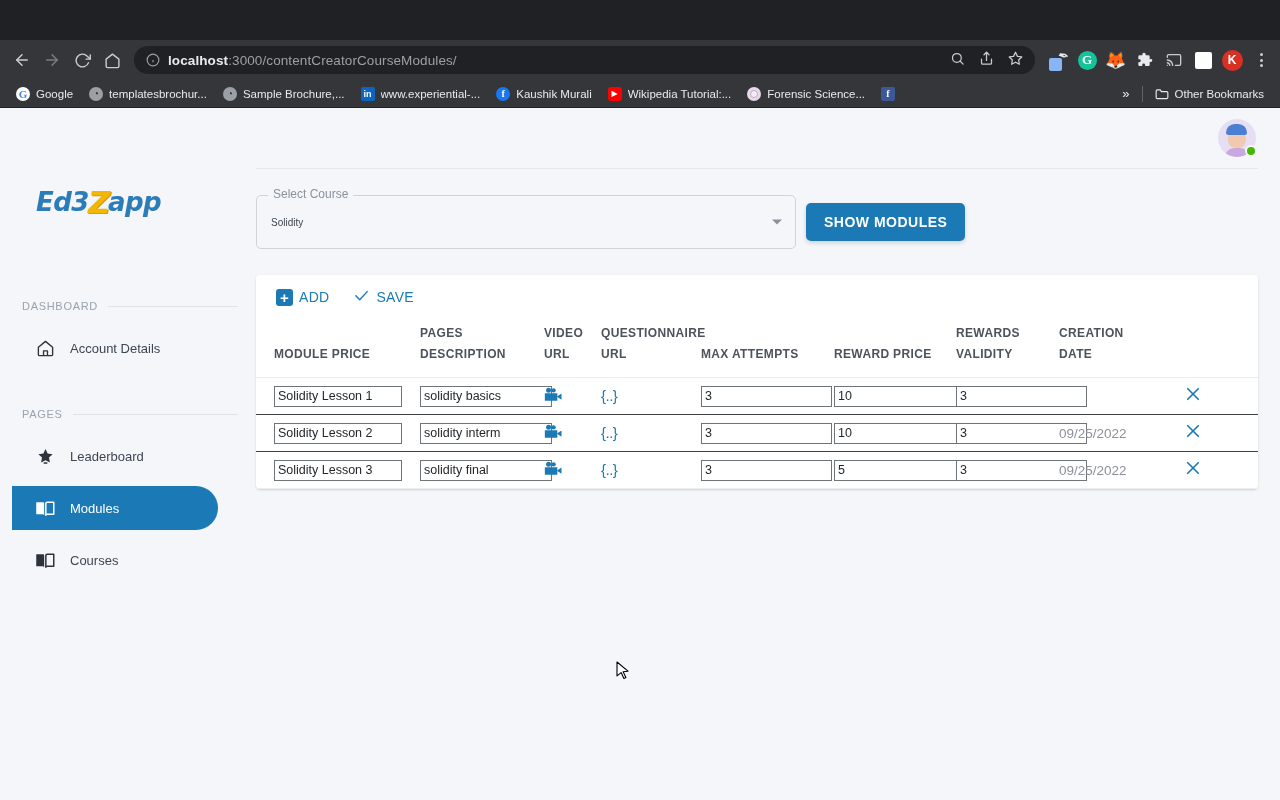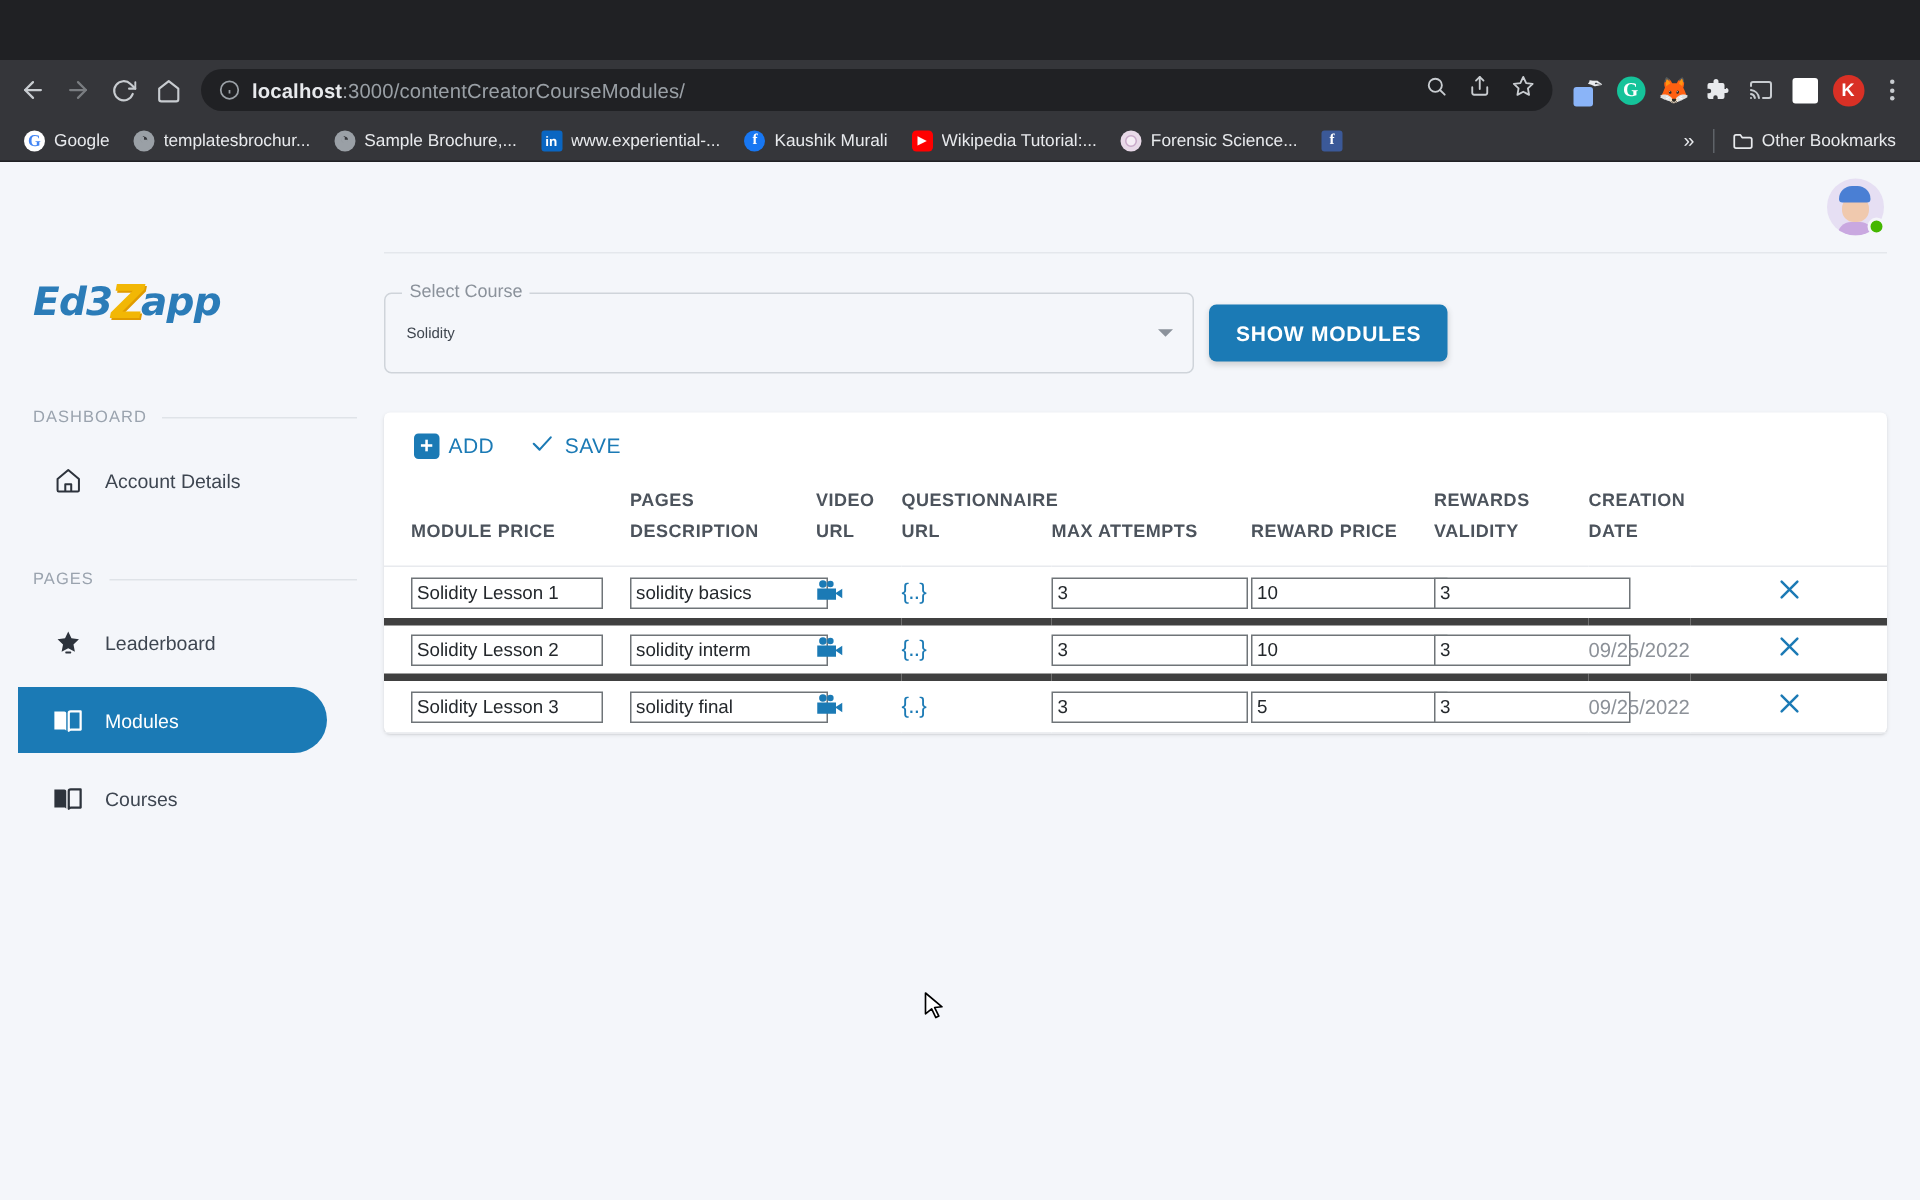--- a/index.html
+++ b/index.html
@@ -89,21 +89,21 @@
   .av-body { position:absolute; left:7px; bottom:0px; width:24px; height:9px; background:#c9a8e0; border-radius: 10px 10px 0 0;}
   .av-dot {
     position:absolute; right:-1px; bottom:0px; width:12px; height:12px;
     background:#44b700; border-radius:50%; border:2px solid #f4f6fa;
   }
 
   .layout { display: flex; }
 
   
   .sidebar { width: 256px; flex: 0 0 256px; padding-top: 16px; }
-  .brand { padding-left: 22px; margin-bottom: 52px; }
+  .brand { padding-left: 36px; margin-bottom: 80px; }
   .logo {
     font-family: "DejaVu Sans", sans-serif;
     font-size: 26px; font-weight: 800; letter-spacing: -0.5px;
     color: #2b7cb8; display: inline-flex; align-items: center;
     font-style: italic;
   }
   .logo .bolt {
     display:inline-block; color:#f2b705; font-size: 31px; font-weight:900;
     margin: 0 -2px 0 -1px; transform: skewX(-12px);
     text-shadow: 1px 1px 0 #e09b00;
@@ -167,21 +167,21 @@
   }
   .tool-check { font-size: 17px; line-height:1; }
 
   table.modules { width: 100%; border-collapse: collapse; table-layout: fixed; }
   table.modules th {
     text-align: left; vertical-align: bottom;
     font-size: 12px; font-weight: 700; color: #4c535c;
     letter-spacing: .35px; padding: 8px 0 12px 0; line-height: 1.75;
   }
   table.modules thead tr { border-bottom: 1px solid #e8eaee; }
-  table.modules td { padding: 0; vertical-align: middle; height: 37px; border-bottom: 5px solid #404040; }
+  table.modules td { padding: 0; vertical-align: middle; height: 37px; border-bottom: 1px solid #404040; }
   table.modules tbody tr:last-child td { border-bottom: 1px solid #eceef1; }
   .th-pad { padding-left: 18px !important; }
 
   .cellinput {
     border: 1px solid #6f7478; height: 21px; font-size: 12.5px;
     color: #24282c; padding: 0 3px; background:#fff; width: 100%;
     font-family: "Liberation Sans", sans-serif; border-radius: 0; outline: none;
   }
   .w-name { width: 128px; margin-left: 18px; }
   .w-desc { width: 132px; }

